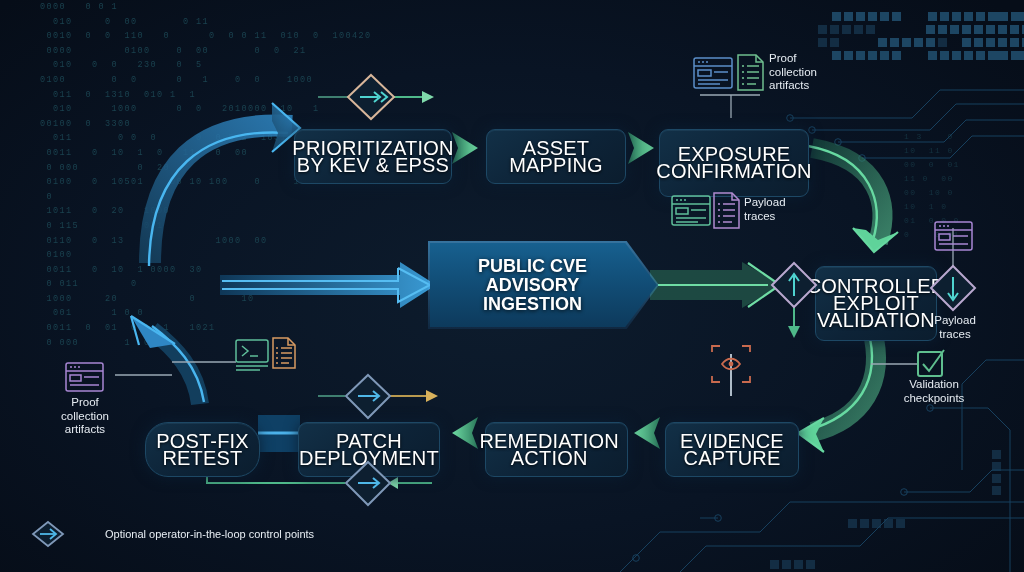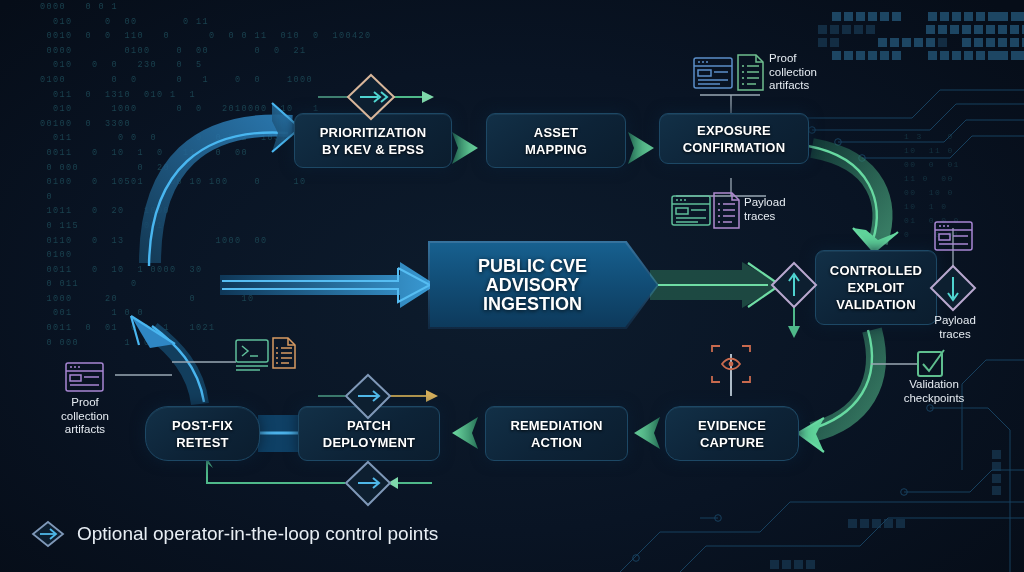--- a/index.html
+++ b/index.html
@@ -18,44 +18,44 @@
   .blk{width:9px;height:9px;background:#1d4663;}
   .blk.w{width:20px;}
   .blk.d{opacity:.55;}
 
   
   .node{position:absolute;border-radius:9px;
         background:linear-gradient(145deg,#123047 0%,#0d2337 55%,#0b1d2e 100%);
         border:1px solid #1d4865;
         box-shadow:0 0 14px rgba(10,30,50,.9), inset 0 1px 0 rgba(110,180,220,.10);
         display:flex;align-items:center;justify-content:center;text-align:center;
-        color:#ffffff;font-weight:bold;font-size:13px;line-height:17px;
+        color:#ffffff;font-weight:normal;font-size:20px;line-height:17px;
         letter-spacing:.2px;text-shadow:0 1px 3px rgba(0,0,0,.9);
-        padding:0 8px;box-sizing:border-box;}
+        padding:0 8px;box-sizing:border-box;margin-top:16px;}
 
   
   .banner{position:absolute;left:430px;top:243px;width:227px;height:84px;
           background:linear-gradient(180deg,#17608f 0%,#12507a 40%,#0d3a5c 100%);
           clip-path:polygon(0 0,86% 0,100% 50%,86% 100%,0 100%);
           display:flex;align-items:center;justify-content:center;
           color:#fff;font-weight:bold;font-size:18px;line-height:19px;text-align:center;
           text-shadow:0 1px 4px rgba(0,0,0,.85);padding-right:22px;box-sizing:border-box;}
   .banner-glow{position:absolute;left:428px;top:241px;width:231px;height:88px;
           background:linear-gradient(180deg,rgba(90,190,255,.55),rgba(40,120,190,.15));
           clip-path:polygon(0 0,86% 0,100% 50%,86% 100%,0 100%);filter:blur(.4px);}
 
   .svgl{position:absolute;inset:0;width:1024px;height:572px;pointer-events:none;}
 
   
   .anno{position:absolute;color:#e6ecf2;font-size:11.5px;line-height:13.5px;}
   .anno.c{text-align:center;}
 
   
   .legend{position:absolute;left:30px;top:519px;display:flex;align-items:center;gap:11px;}
-  .legend-text{color:#e8eef4;font-size:19px;}
+  .legend-text{color:#e8eef4;font-size:11px;margin-left:28px;}
 </style>
 </head>
 <body>
 
 <div id="stage">
 
   <div class="bg-layer">
     <div class="matrix">0000   0 0 1
   010     0  00       0 11
  0010  0  0  110   0      0  0 0 11  010  0  100420
@@ -305,37 +305,37 @@
   <div class="node" style="left:294px;top:113px;width:158px;height:55px;">
     <span style="white-space:pre-line">PRIORITIZATION
 BY KEV &amp; EPSS</span>
   </div>
 
   <div class="node" style="left:486px;top:113px;width:140px;height:55px;">
     <span style="white-space:pre-line">ASSET
 MAPPING</span>
   </div>
 
-  <div class="node" style="left:659px;top:113px;width:150px;height:51px;">
+  <div class="node" style="left:659px;top:113px;width:150px;height:68px;">
     <span style="white-space:pre-line">EXPOSURE
 CONFIRMATION</span>
   </div>
 
   <div class="node" style="left:815px;top:250px;width:122px;height:75px;">
     <span style="white-space:pre-line">CONTROLLED
 EXPLOIT
 VALIDATION</span>
   </div>
 
-  <div class="node" style="left:665px;top:406px;width:134px;height:55px;border-radius:15px;">
+  <div class="node" style="left:665px;top:406px;width:134px;height:55px;">
     <span style="white-space:pre-line">EVIDENCE
 CAPTURE</span>
   </div>
 
-  <div class="node" style="left:485px;top:406px;width:143px;height:55px;">
+  <div class="node" style="left:485px;top:406px;width:143px;height:55px;justify-content:flex-end;">
     <span style="white-space:pre-line">REMEDIATION
 ACTION</span>
   </div>
 
   <div class="node" style="left:298px;top:406px;width:142px;height:55px;">
     <span style="white-space:pre-line">PATCH
 DEPLOYMENT</span>
   </div>
 
   <div class="node" style="left:145px;top:406px;width:115px;height:55px;border-radius:23px;">

